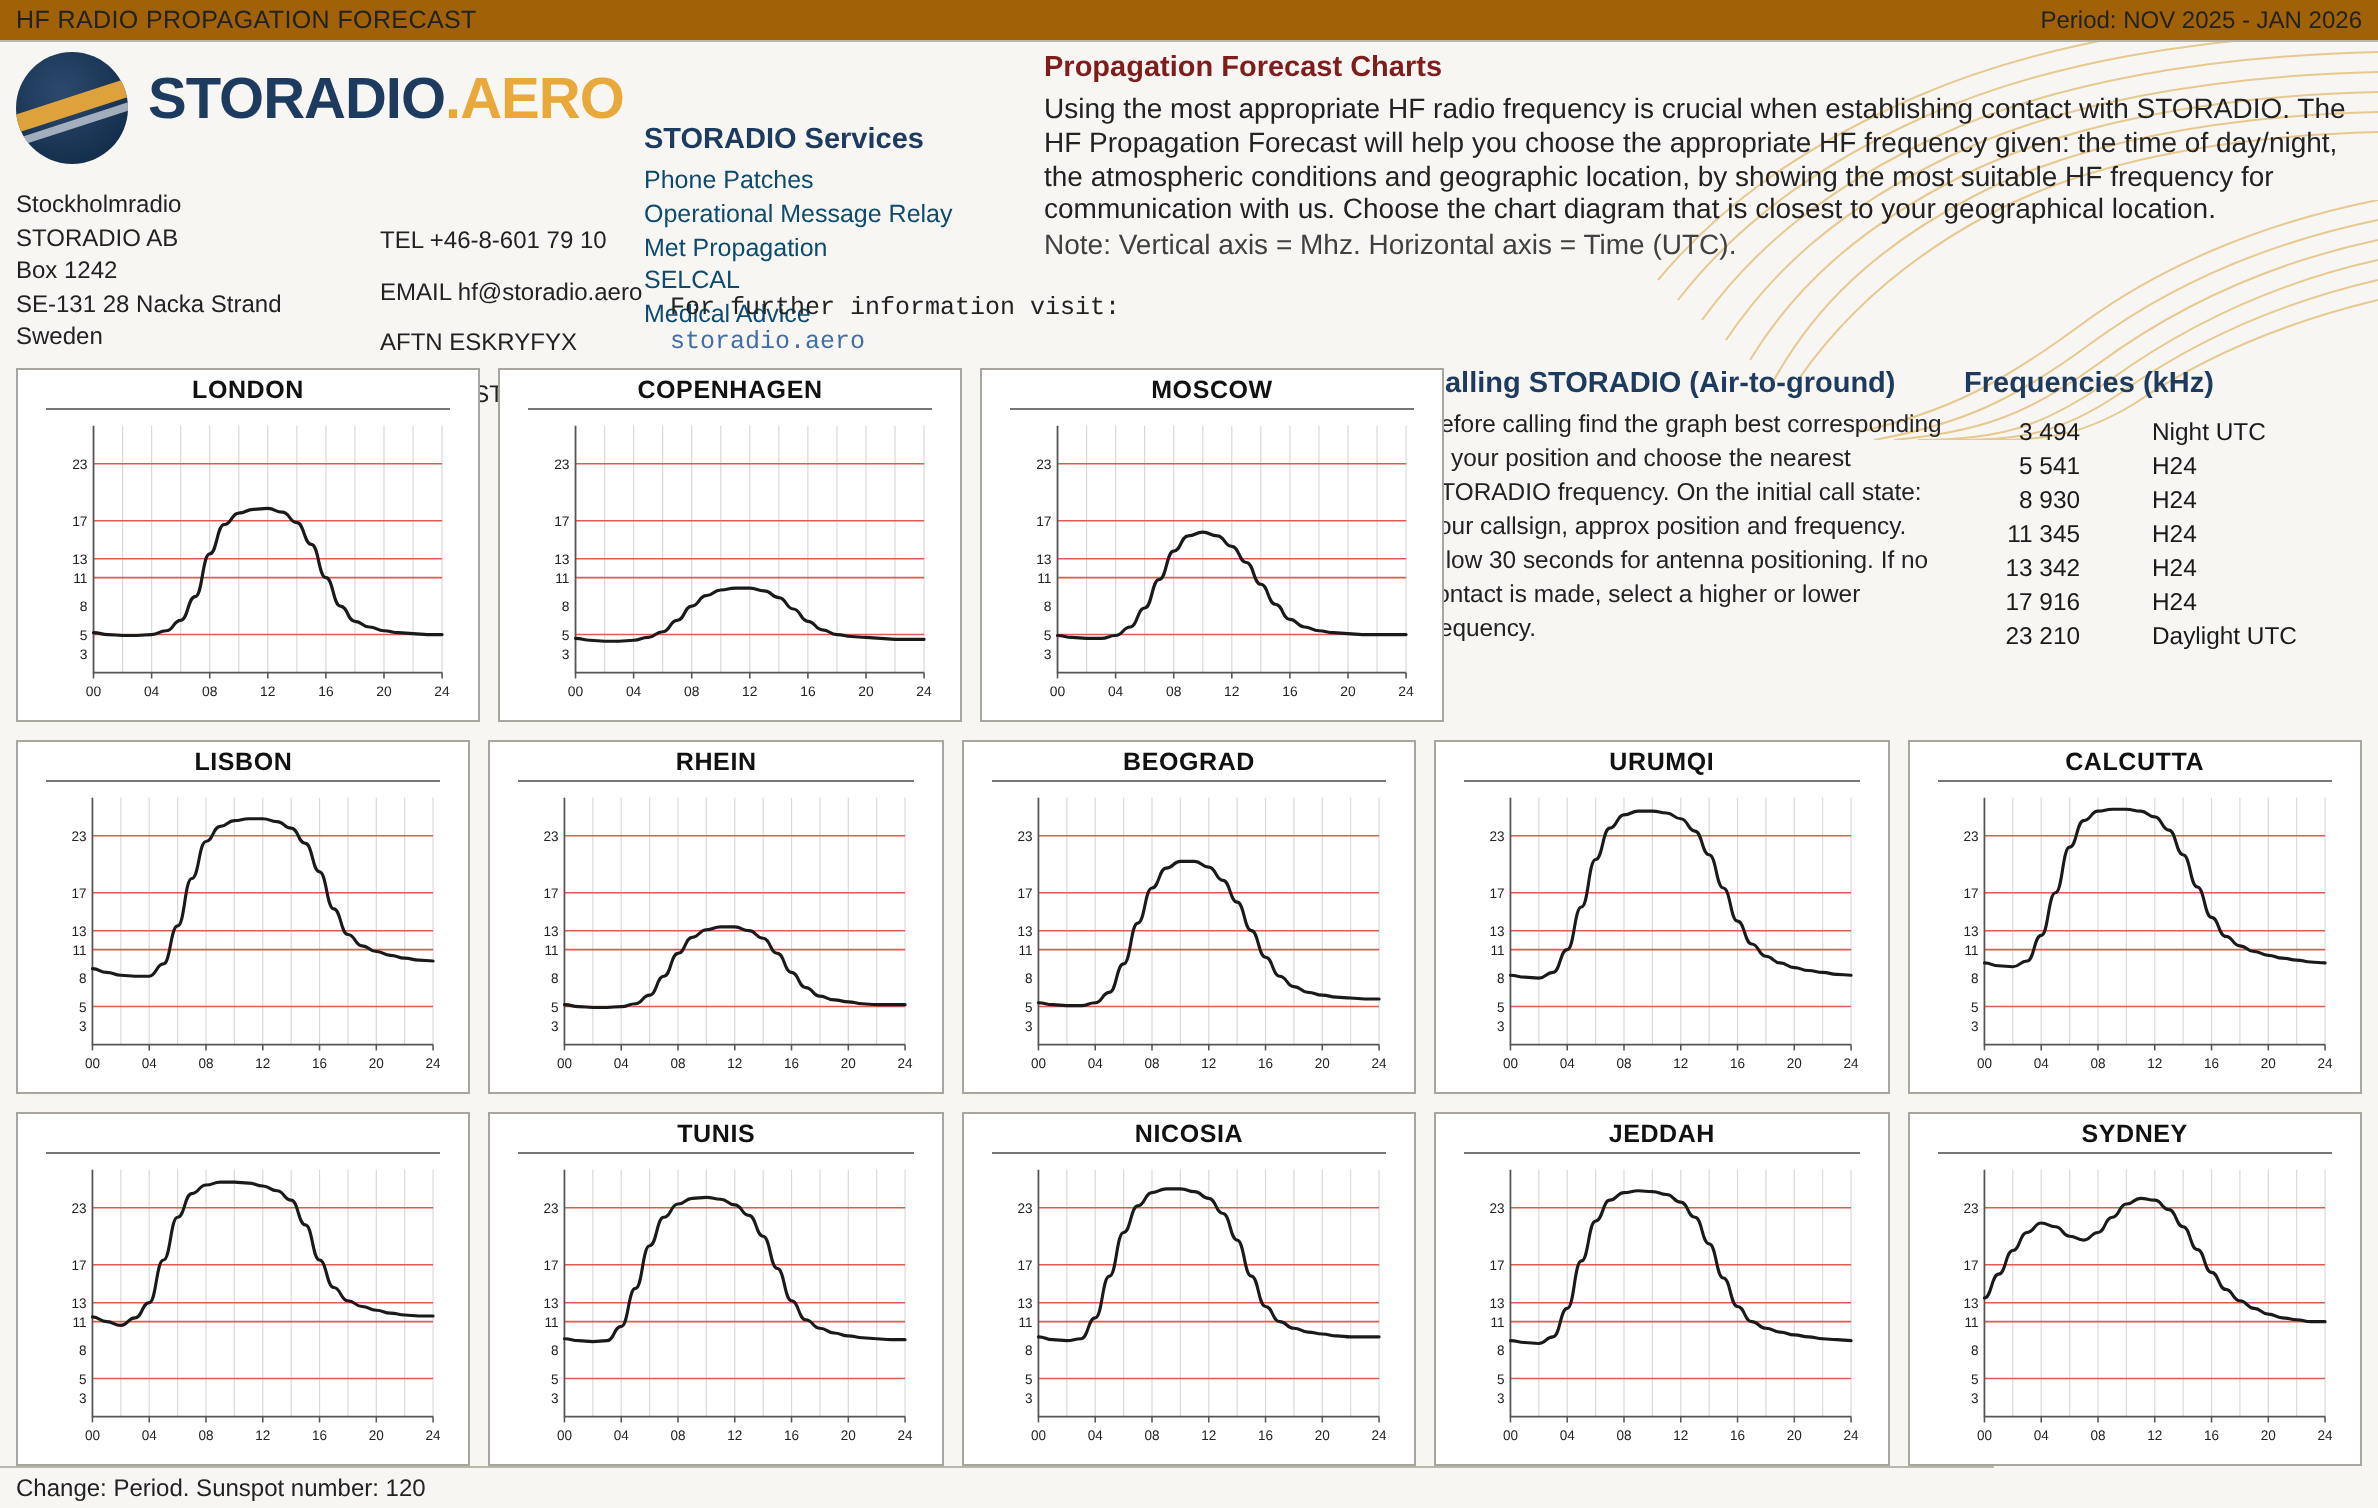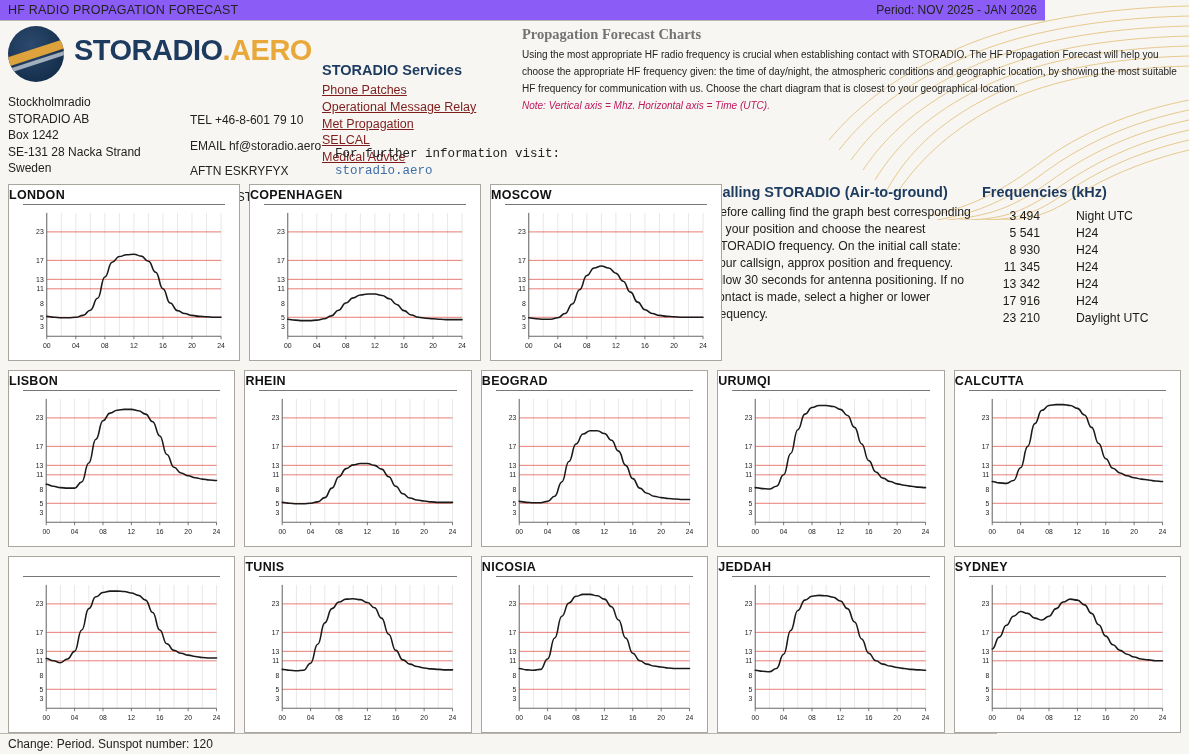--- a/index.html
+++ b/index.html
@@ -9,23 +9,23 @@
     font-family:"Liberation Sans", sans-serif;
     font-size:12px;
     color:#1a1a1a;
     position:relative;
     overflow:hidden;
   }
   .page{position:relative;width:1189px;height:754px;}
 
   
   .topbar{
-    position:absolute;left:0;top:0;width:1045px;height:20px;
+    position:absolute;left:0;top:0;width:1189px;height:20px;
     border-bottom:1px solid #b9b6ad;
-    background:#8b5cf6;
+    background:#a16207;
   }
   .topbar .left{position:absolute;left:8px;top:3px;font-size:12.5px;letter-spacing:.2px;color:#222;}
   .topbar .right{position:absolute;right:8px;top:3px;font-size:12px;color:#222;}
 
   
   .bottombar{
     position:absolute;left:0;bottom:0;width:997px;height:20px;
     border-top:1px solid #b9b6ad;background:#f7f6f2;
   }
   .bottombar .left{position:absolute;left:8px;top:3px;font-size:12px;color:#222;}
@@ -40,42 +40,42 @@
   .logo-text{position:absolute;left:66px;top:8px;font-size:29px;font-weight:bold;letter-spacing:-0.5px;color:#1d3a5f;}
   .logo-text .accent{color:#e9a83a;}
 
   .addr{position:absolute;left:8px;top:94px;font-size:12px;line-height:16.5px;color:#222;}
   .contact{position:absolute;left:190px;top:112px;font-size:12px;line-height:16.5px;color:#222;}
   .contact .row{display:block;white-space:nowrap;}
 
   .services{position:absolute;left:322px;top:26px;width:190px;margin-top:36px;}
   .services h3{margin:0 0 4px 0;font-size:14.5px;color:#1d3a5f;font-weight:bold;}
   .services ul{margin:0;padding:0;list-style:none;}
-  .services li{font-size:12.5px;line-height:16.8px;color:#7f1d1d;text-decoration:underline;}
+  .services li{font-size:12.5px;line-height:16.8px;color:#0c4a6e;}
   .furtherinfo{position:absolute;left:335px;top:146px;font-size:12.5px;line-height:17px;color:#222;font-family:Liberation Mono, monospace;}
   .furtherinfo a{color:#3f6fa8;text-decoration:none;}
 
   .forecast{position:absolute;left:522px;top:26px;width:660px;}
-  .forecast h3{margin:0 0 4px 0;font-size:14.5px;color:#737373;font-weight:bold;font-family:Liberation Serif, serif;}
-  .forecast p{margin:0;font-size:10px;line-height:16.8px;color:#222;}
-  .forecast .note{color:#be185d;margin-top:1px;font-style:italic;}
+  .forecast h3{margin:0 0 4px 0;font-size:14.5px;color:#7f1d1d;font-weight:bold;}
+  .forecast p{margin:0;font-size:14px;line-height:16.8px;color:#222;}
+  .forecast .note{color:#404040;margin-top:1px;}
 
   
   .swoosh{position:absolute;right:0;top:0;width:420px;height:190px;pointer-events:none;}
   .swoosh2{position:absolute;right:0;top:100px;width:260px;height:120px;pointer-events:none;}
 
   
   .grid{position:absolute;left:8px;top:184px;width:1173px;}
   .row{display:flex;gap:9px;margin-bottom:9px;}
   .card{
     background:#fff;border:1px solid #a9a6a0;box-sizing:border-box;
     width:232px;height:177px;position:relative;
   }
   .card .title{
-    text-align:left;font-size:12.5px;font-weight:bold;letter-spacing:.3px;
+    text-align:center;font-size:12.5px;font-weight:bold;letter-spacing:.3px;
     padding-top:3px;color:#111;
   }
   .card .titlerule{
     position:absolute;left:14px;right:14px;top:19px;height:1px;background:#777;
   }
   .plot{position:absolute;left:14px;right:14px;top:22px;bottom:4px;}
   .plot svg{display:block;width:100%;height:100%;}
 
   
   .calling{

